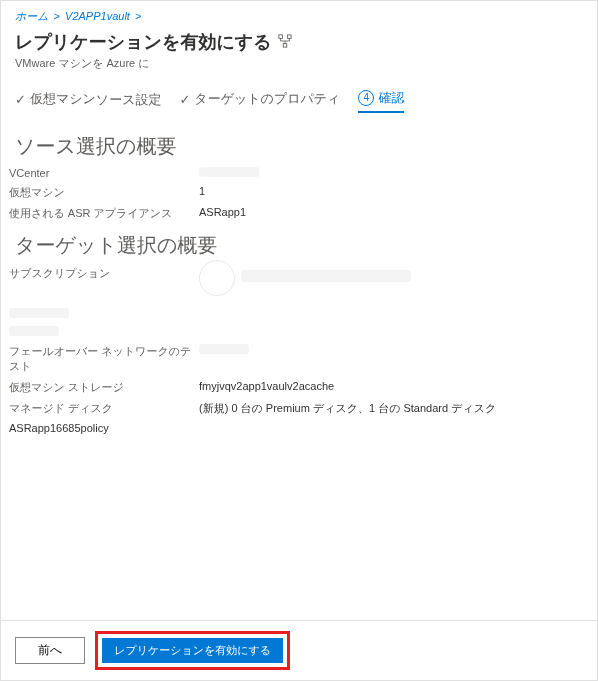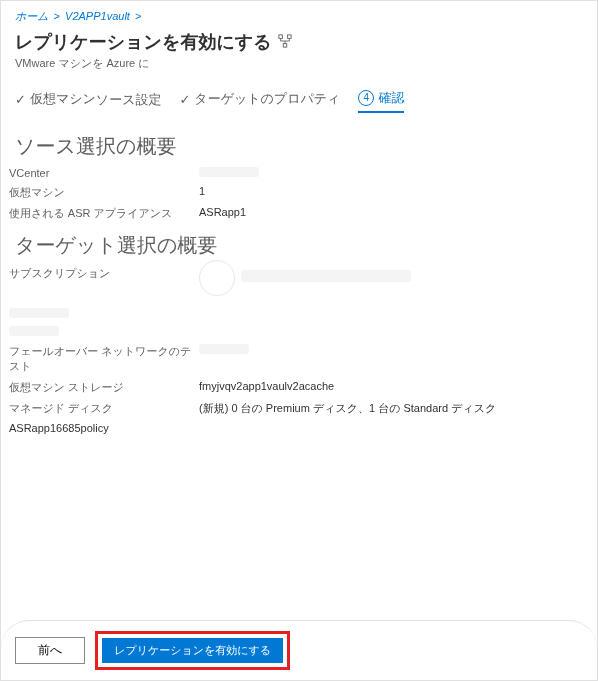--- a/index.html
+++ b/index.html
@@ -70,21 +70,20 @@
       position: relative; top: -6px;
     }
     .footer {
       position: absolute;
       bottom: 0; left: 0; right: 0;
       border-top: 1px solid #e0e0e0;
       padding: 10px 14px;
       display: flex;
       gap: 10px;
       align-items: center;
-      border-radius: 28px;
     }
     .prev-btn {
       background: #ffffff;
       border: 1px solid #8a8886;
       padding: 4px 22px;
       font-size: 12px;
       cursor: pointer;
     }
     .enable-wrap {
       border: 3px solid #e62020;

